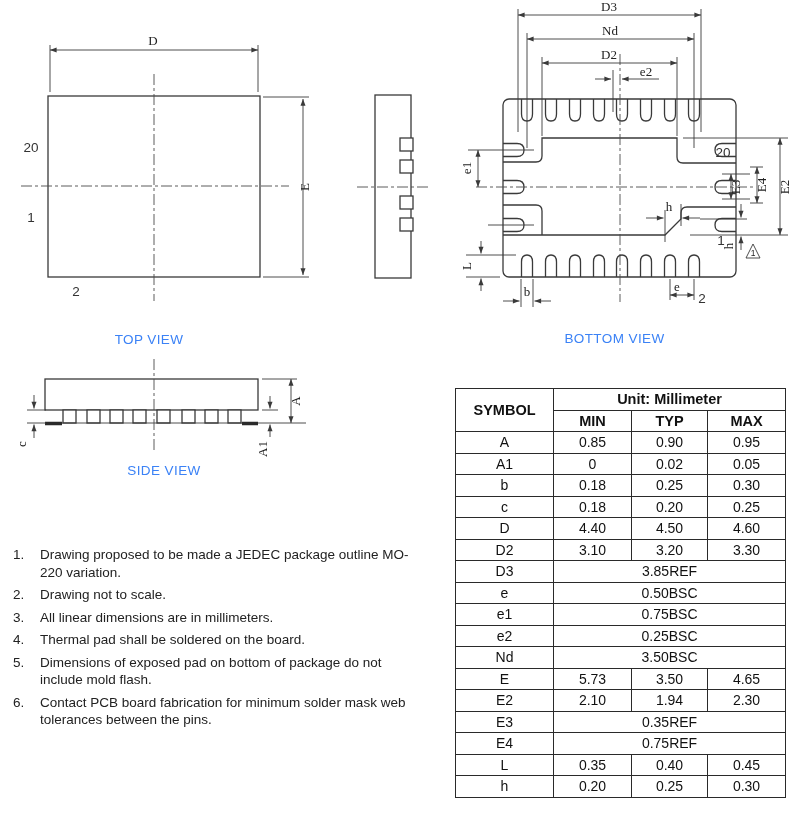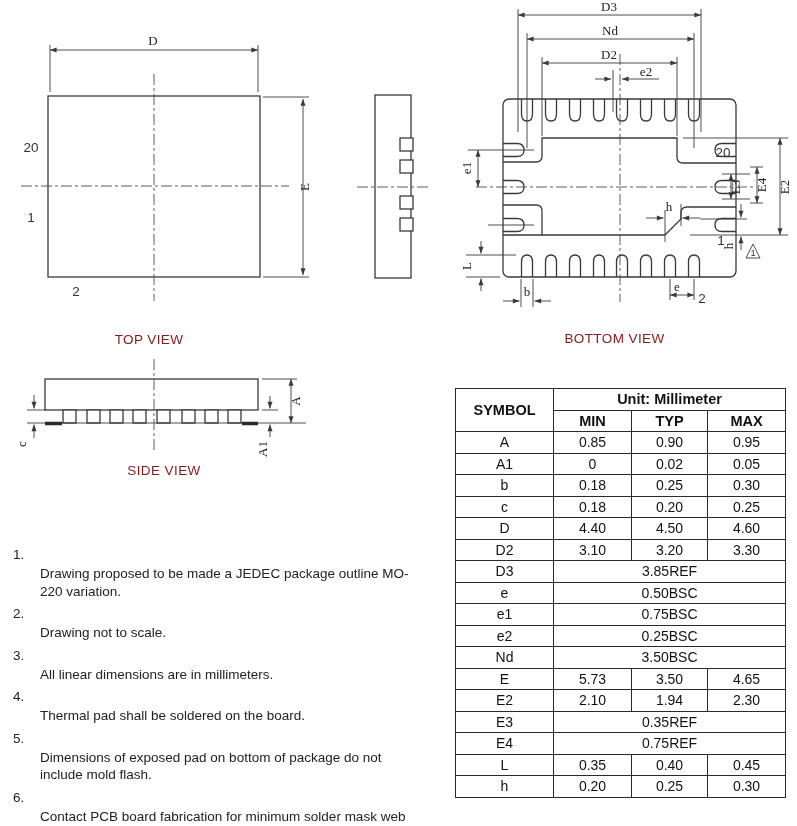--- a/index.html
+++ b/index.html
@@ -7,28 +7,28 @@
           font-family:"Liberation Sans",sans-serif;color:#222;overflow:hidden;}
   svg{position:absolute;overflow:visible;}
   svg .ln{stroke:#3a3a3a;stroke-width:1.3;fill:none;}
   svg .thin{stroke:#3a3a3a;stroke-width:0.9;fill:none;}
   svg .cl{stroke:#4a4a4a;stroke-width:0.9;fill:none;stroke-dasharray:11 3 3 3;}
   svg .thick{stroke:#2a2a2a;stroke-width:3.6;fill:none;}
   svg text{fill:#222;}
   .dim{font:13px "Liberation Serif",serif;}
   .pin{font:13.5px "Liberation Sans",sans-serif;fill:#333;}
   .flag{font:8.5px "Liberation Sans",sans-serif;}
-  .caption{position:absolute;font-size:13.5px;letter-spacing:.4px;color:#7f1d1d;
+  .caption{position:absolute;font-size:13.5px;letter-spacing:.4px;color:#3b82f6;
            text-align:center;white-space:nowrap;}
   
   #notes{position:absolute;left:13px;top:546px;width:402px;}
   .note-head{font-size:14.5px;font-weight:bold;margin:0 0 14px 0;}
   .note-item{display:flex;margin-bottom:5px;font-size:13.5px;line-height:17.5px;}
   .note-num{width:17px;flex:none;margin-right:10px;}
-  .note-text{width:378px;margin-top:19px;}
+  .note-text{width:378px;}
   
   #dim-table-wrap{position:absolute;left:455px;top:388px;}
   table{border-collapse:collapse;table-layout:fixed;width:330px;}
   th,td{border:1.6px solid #2a2a2a;height:20.5px;text-align:center;vertical-align:middle;
         padding:0;font-size:14px;color:#111;}
   th{font-weight:bold;font-size:14.5px;}
 </style>
 </head>
 <body>
 

